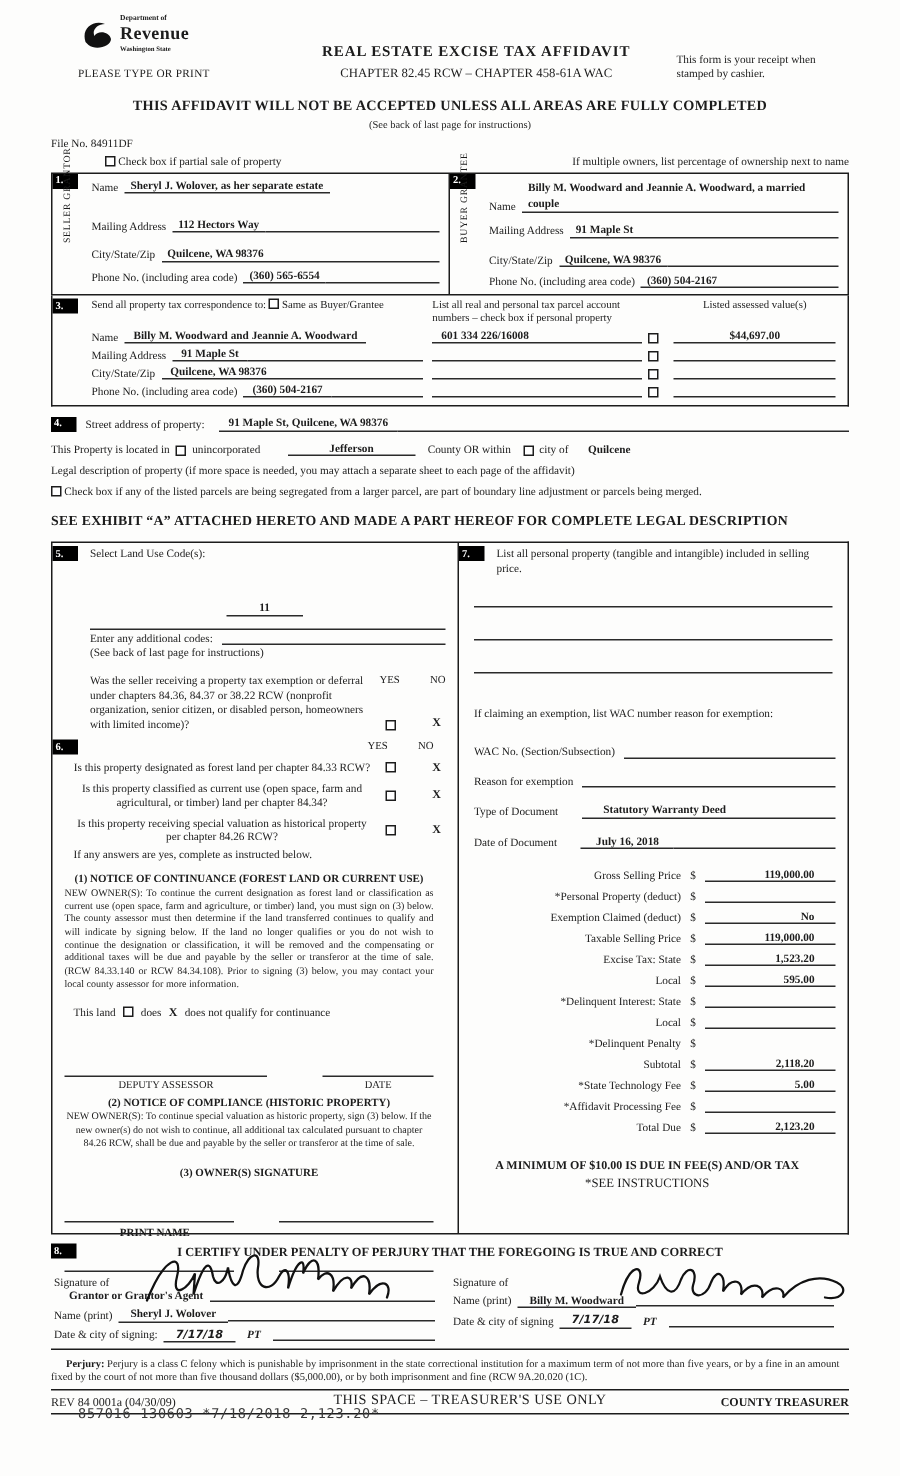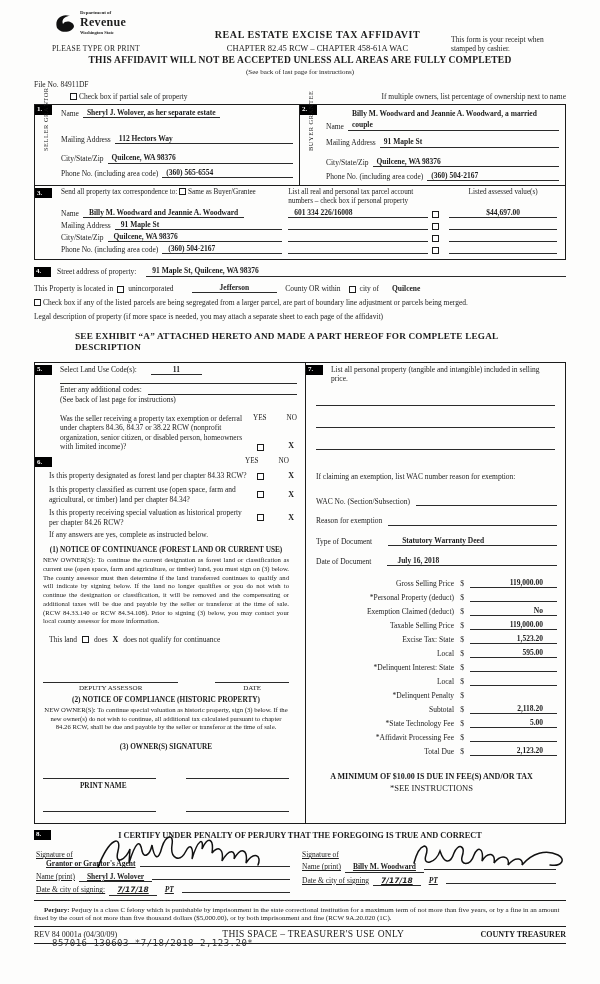--- a/index.html
+++ b/index.html
@@ -17,21 +17,21 @@
   .logo svg { display:block; }
   .logo-text { margin-left:2px; }
   .logo-dept { font-size:5px; font-weight:bold; }
   .logo-rev { font-size:12px; font-weight:bold; letter-spacing:0.3px; margin-top:-1px; }
   .logo-ws { font-size:4.5px; font-weight:bold; }
   .please { font-size:7.5px; margin:8px 0 0 18px; letter-spacing:0.2px; }
   .hdr-center { flex:1; text-align:center; padding-top:12px; }
   .title { font-size:10px; font-weight:bold; letter-spacing:0.6px; }
   .subtitle { font-size:8.5px; margin-top:1px; }
   .hdr-right { width:115px; font-size:7.5px; padding-top:14px; text-align:left; }
-  .warning { text-align:center; font-weight:bold; font-size:9.5px; margin-top:2px; letter-spacing:0.2px; }
+  .warning { text-align:center; font-weight:bold; font-size:9.5px; margin-top:13px; letter-spacing:0.2px; }
   .seeback { text-align:center; font-size:7px; margin-top:1px; }
   .fileno { text-align:left; font-size:7.5px; margin-top:3px; }
   
   .cb { display:inline-block; width:7px; height:7px; border:1px solid #1c1c1c; vertical-align:-1px; background:#fff; }
   .numbox { display:inline-flex; align-items:center; justify-content:flex-start;
             background:#000; color:#fff; font-size:7px; font-weight:bold;
             width:17px; height:10px; padding-left:2px; }
   .bold { font-weight:bold;padding-left:10px; }
   .uval { font-weight:bold; border-bottom:1px solid #2a2a2a; padding:0 6px 0 6px; }
   .fl { display:flex; align-items:flex-end; }
@@ -59,35 +59,35 @@
   .prow { display:flex; align-items:flex-end; height:12px; }
   .prow .grow { height:8px; }
   .pcb { margin-left:4px; }
   
   .sec4 { margin-top:6px; }
   .s4row { display:flex; align-items:flex-end; }
   .s4row .numbox { margin-right:6px; }
   .gaptext { margin:0 4px; }
   .sec4 p { margin-top:5px; }
   
-  .exhibit { font-weight:bold; font-size:9.2px; margin-top:9px; letter-spacing:0.2px;margin-left:41px; }
+  .exhibit { font-weight:bold; font-size:9.2px; margin-top:9px; letter-spacing:0.2px; }
   
   .cols { display:flex; margin-top:8px; height:462px; }
   .colL { width:272px; border:1px solid #1c1c1c; padding:2px 8px 0 0; position:relative; }
   .colR { flex:1; border:1px solid #1c1c1c; border-left:none; padding:2px 8px 0 0; position:relative; }
   .colhead { display:flex; align-items:flex-start; }
   .colhead .numbox { margin-right:8px; flex:none; }
   .indent { margin-left:25px; }
   .yn { display:flex; }
   .yn .qtext { flex:1; padding-right:6px; }
   .yncols { width:44px; display:flex; justify-content:space-between; flex-direction:column; align-items:stretch; }
   .ynlabels { display:flex; justify-content:space-between; font-size:7.2px; }
   .ynmarks { display:flex; justify-content:space-between; padding:0 3px 0 4px; align-items:flex-end; }
   .xmark { font-weight:bold; font-size:8px; }
-  .q6 { display:flex; margin-top:4px; }
+  .q6 { display:flex; margin-top:4px;text-align:center; }
   .q6 .qtext { flex:1; padding-right:6px; }
   .q6 .marks { width:44px; display:flex; justify-content:space-between; padding:0 3px 0 4px; align-items:center; }
   .smallp { font-size:6.7px; text-align:justify; margin:2px 8px 0 8px; line-height:1.3; }
   .ctitle { font-weight:bold; font-size:7.3px; text-align:center; margin-top:6px; }
   .sigpair { display:flex; justify-content:space-between; margin:14px 8px 0 8px; }
   .sigpair .l1 { width:55%; border-bottom:1px solid #2a2a2a; height:8px; }
   .sigpair .l2 { width:30%; border-bottom:1px solid #2a2a2a; height:8px; }
   .siglabels { display:flex; justify-content:space-between; margin:1px 8px 0 8px; font-size:7px; }
   .siglabels .a { width:55%; text-align:center; }
   .siglabels .b { width:30%; text-align:center; }
@@ -106,21 +106,21 @@
   .mrow .dollar { width:16px; text-align:center; }
   .mrow .mline { flex:1; border-bottom:1px solid #2a2a2a; text-align:right; font-weight:bold; padding-right:14px; height:10px; }
   .minnote { text-align:center; font-weight:bold; font-size:8px; margin-top:16px; }
   
   .sec8 { position:relative; margin-top:6px; border-bottom:1px solid #1c1c1c; padding-bottom:4px; }
   .sec8 .numbox { position:absolute; left:0; top:0; }
   .certify { text-align:center; font-weight:bold; font-size:8.3px; padding-top:1px; }
   .sigblocks { display:flex; margin-top:6px; }
   .sigblock { width:50%; padding:0 10px 0 2px; position:relative; }
   .sigblock .sigimg { position:absolute; top:-14px; }
-  .sb-row { display:flex; align-items:flex-start; margin-top:3px;text-decoration:underline; }
+  .sb-row { display:flex; align-items:center; margin-top:3px; }
   .sb-row .lab { white-space:nowrap; margin-right:4px; }
   .sb-row .val { font-weight:bold; border-bottom:1px solid #2a2a2a; padding:0 8px; }
   .sb-row .tail { flex:1; border-bottom:1px solid #2a2a2a; height:8px; }
   .perjury { font-size:7px; margin-top:5px; border-bottom:1px solid #1c1c1c; padding-bottom:3px; }
   .footerbar { display:flex; align-items:center; border-bottom:1px solid #1c1c1c; padding:2px 0; }
   .footerbar .f1 { width:30%; font-size:8px; }
   .footerbar .f2 { flex:1; text-align:center; font-size:9.5px; letter-spacing:0.3px; }
   .footerbar .f3 { width:25%; text-align:right; font-weight:bold; font-size:8px; }
   .stamp { position:absolute; left:52px; top:938px; font-family:"DejaVu Sans Mono", monospace;
            font-size:9px; color:#3a3a3a; letter-spacing:0.5px; }
@@ -289,36 +289,36 @@
       <div class="s4row" style="margin-top:6px;">
         <span>This Property is located in</span>
         <span class="cb gaptext"></span>
         <span>unincorporated</span>
         <span class="uval" style="margin-left:18px; padding:0 28px; text-align:center;">Jefferson</span>
         <span class="gaptext" style="margin-left:8px;">County OR within</span>
         <span class="cb gaptext"></span>
         <span>city of</span>
         <span class="bold" style="margin-left:3px;">Quilcene</span>
       </div>
+      <p>Legal description of property (if more space is needed, you may attach a separate sheet to each page of the affidavit)</p>
       <p>
         <span class="cb"></span>
         <span>Check box if any of the listed parcels are being segregated from a larger parcel, are part of boundary line adjustment or parcels being merged.</span>
       </p>
-      <p>Legal description of property (if more space is needed, you may attach a separate sheet to each page of the affidavit)</p>
     </div>
 
     <div class="exhibit">SEE EXHIBIT “A” ATTACHED HERETO AND MADE A PART HEREOF FOR COMPLETE LEGAL DESCRIPTION</div>
 
     <div class="cols">
 
       <div class="colL">
         <div class="colhead">
           <span class="numbox">5.</span>
           <span>Select Land Use Code(s):</span>
-          <span class="uval" style="margin-left:14px; padding:0 22px;">11</span>
+          <span class="uval" style="margin-left:14px; padding:0 22px;margin-top:36px;">11</span>
         </div>
         <div class="indent" style="margin-top:8px;">
           <div class="fl" style="border-top:1px solid #2a2a2a; padding-top:1px;">
             <span>Enter any additional codes:</span>
             <span class="grow" style="margin-left:6px;"></span>
           </div>
           <div>(See back of last page for instructions)</div>
           <div class="yn" style="margin-top:10px;">
             <div class="qtext">Was the seller receiving a property tax exemption or deferral under chapters 84.36, 84.37 or 38.22 RCW (nonprofit organization, senior citizen, or disabled person, homeowners with limited income)?</div>
             <div class="yncols">

